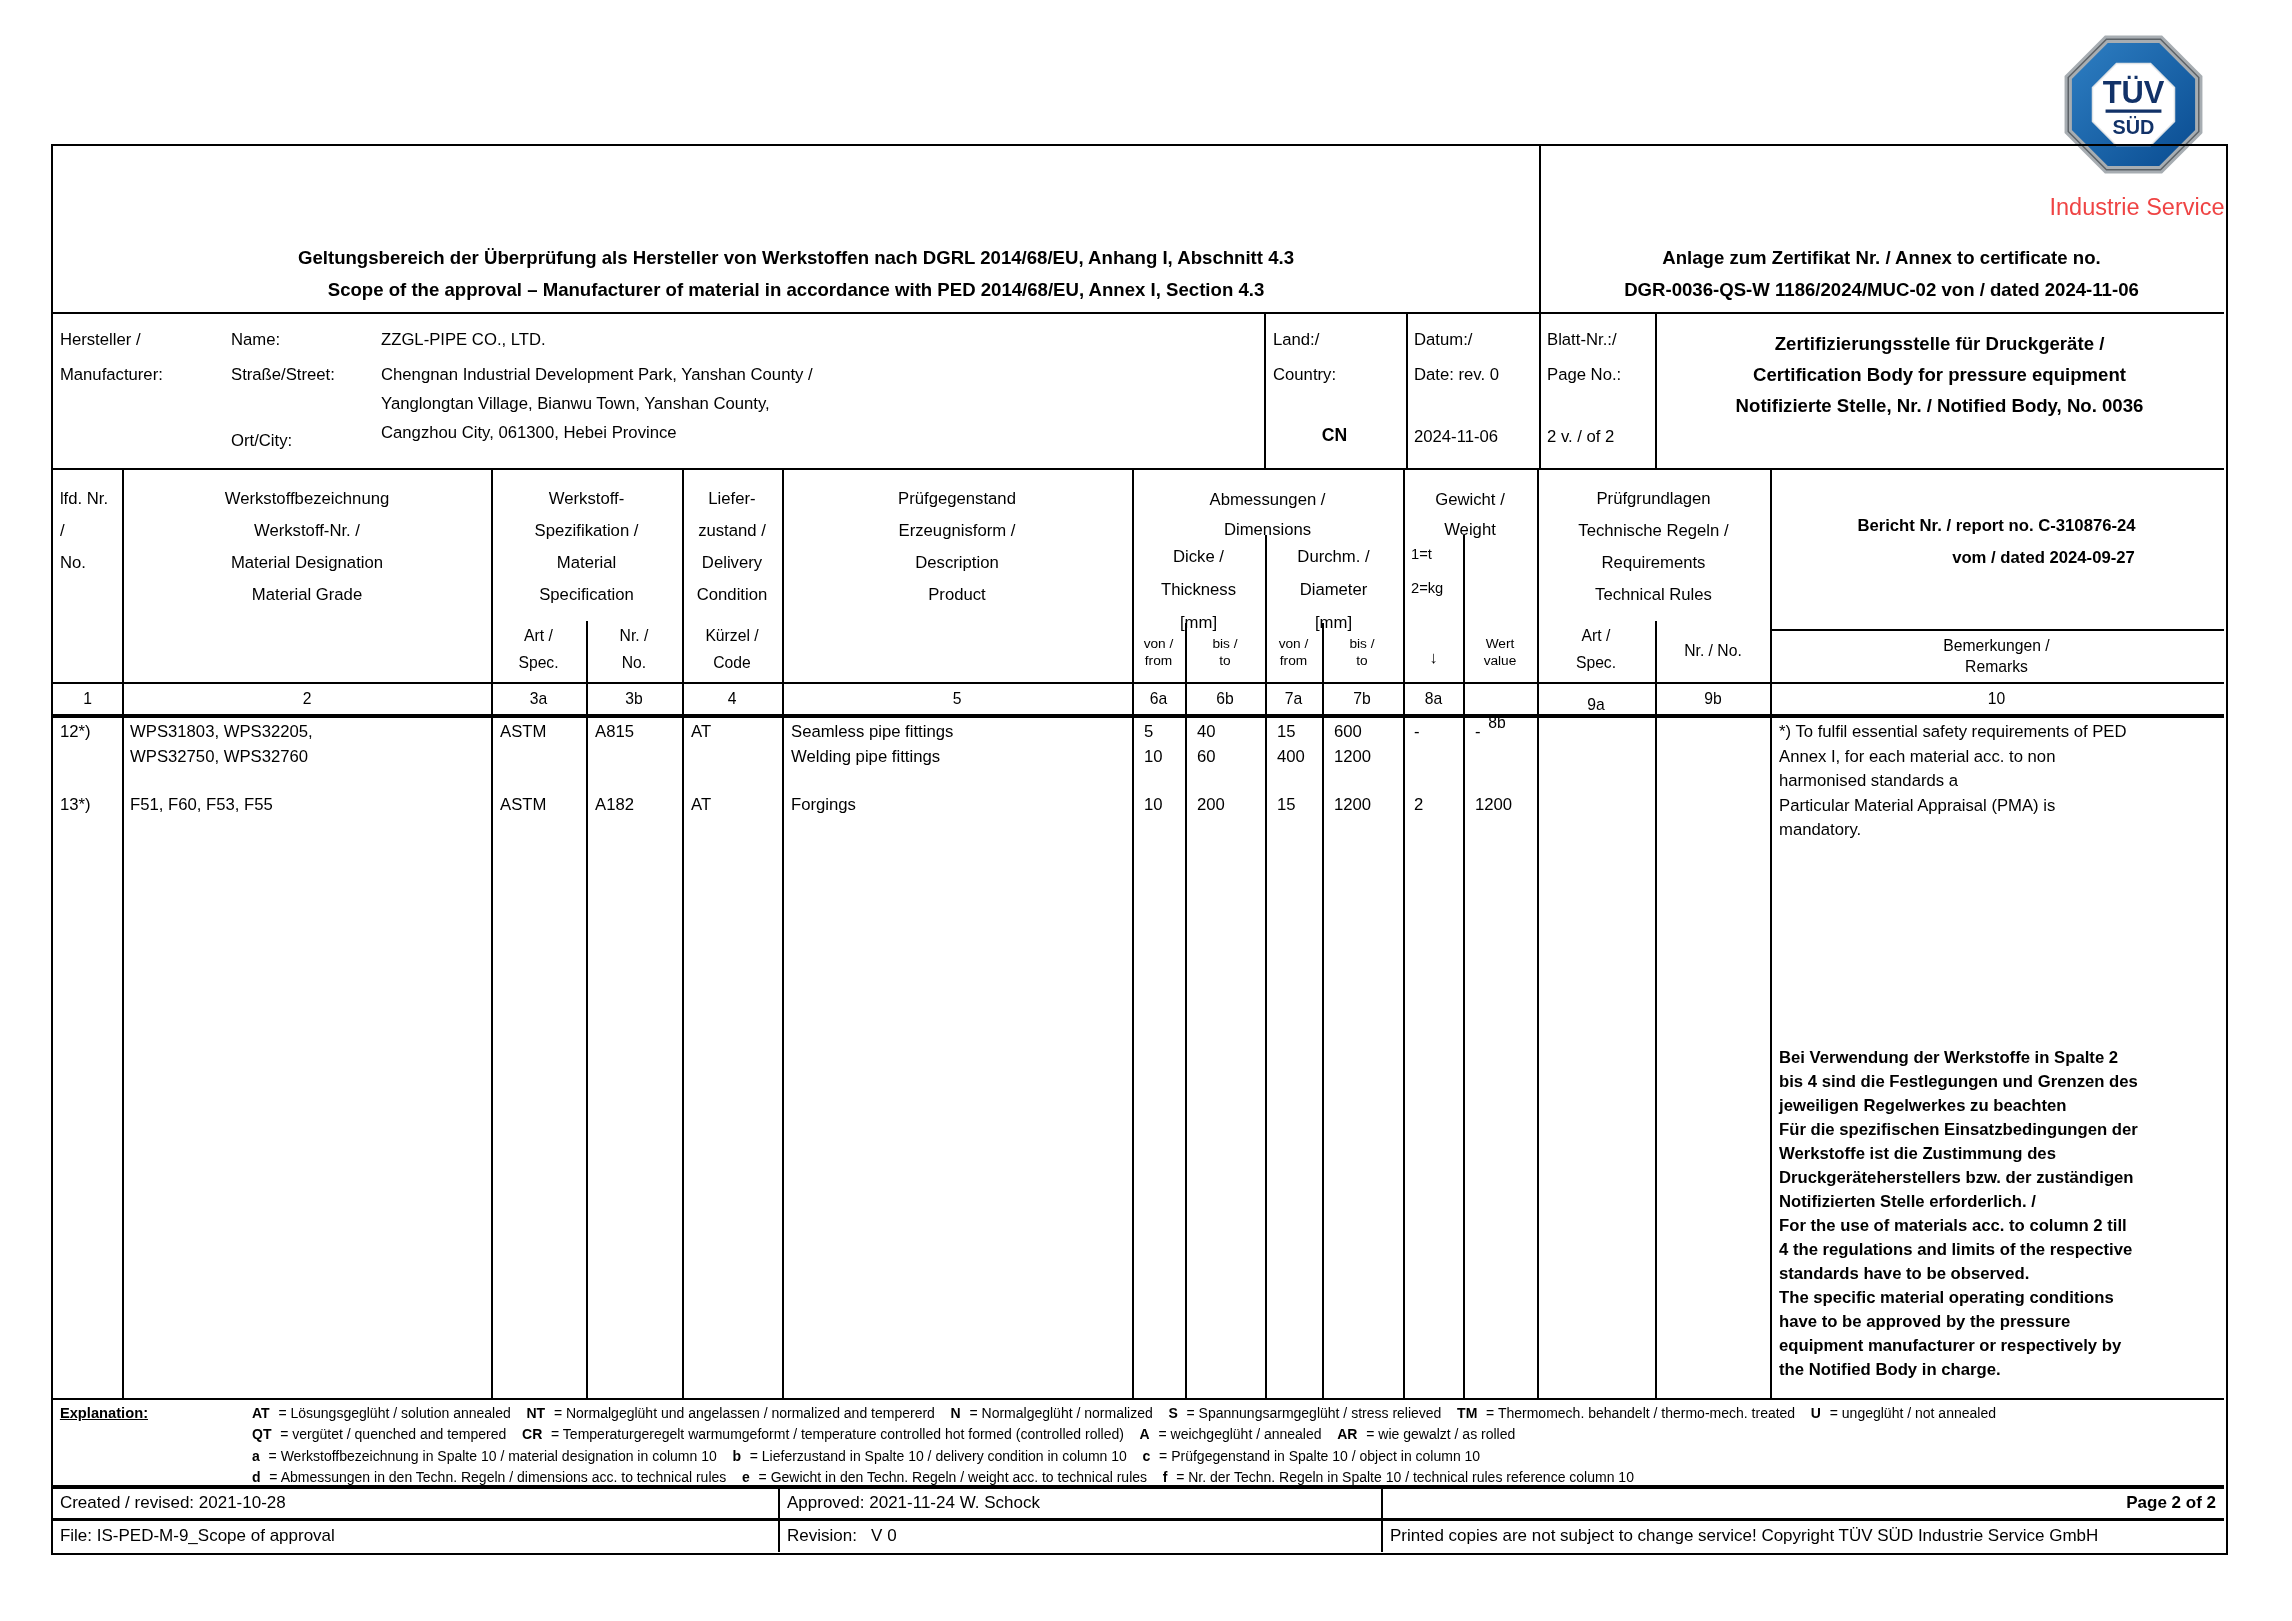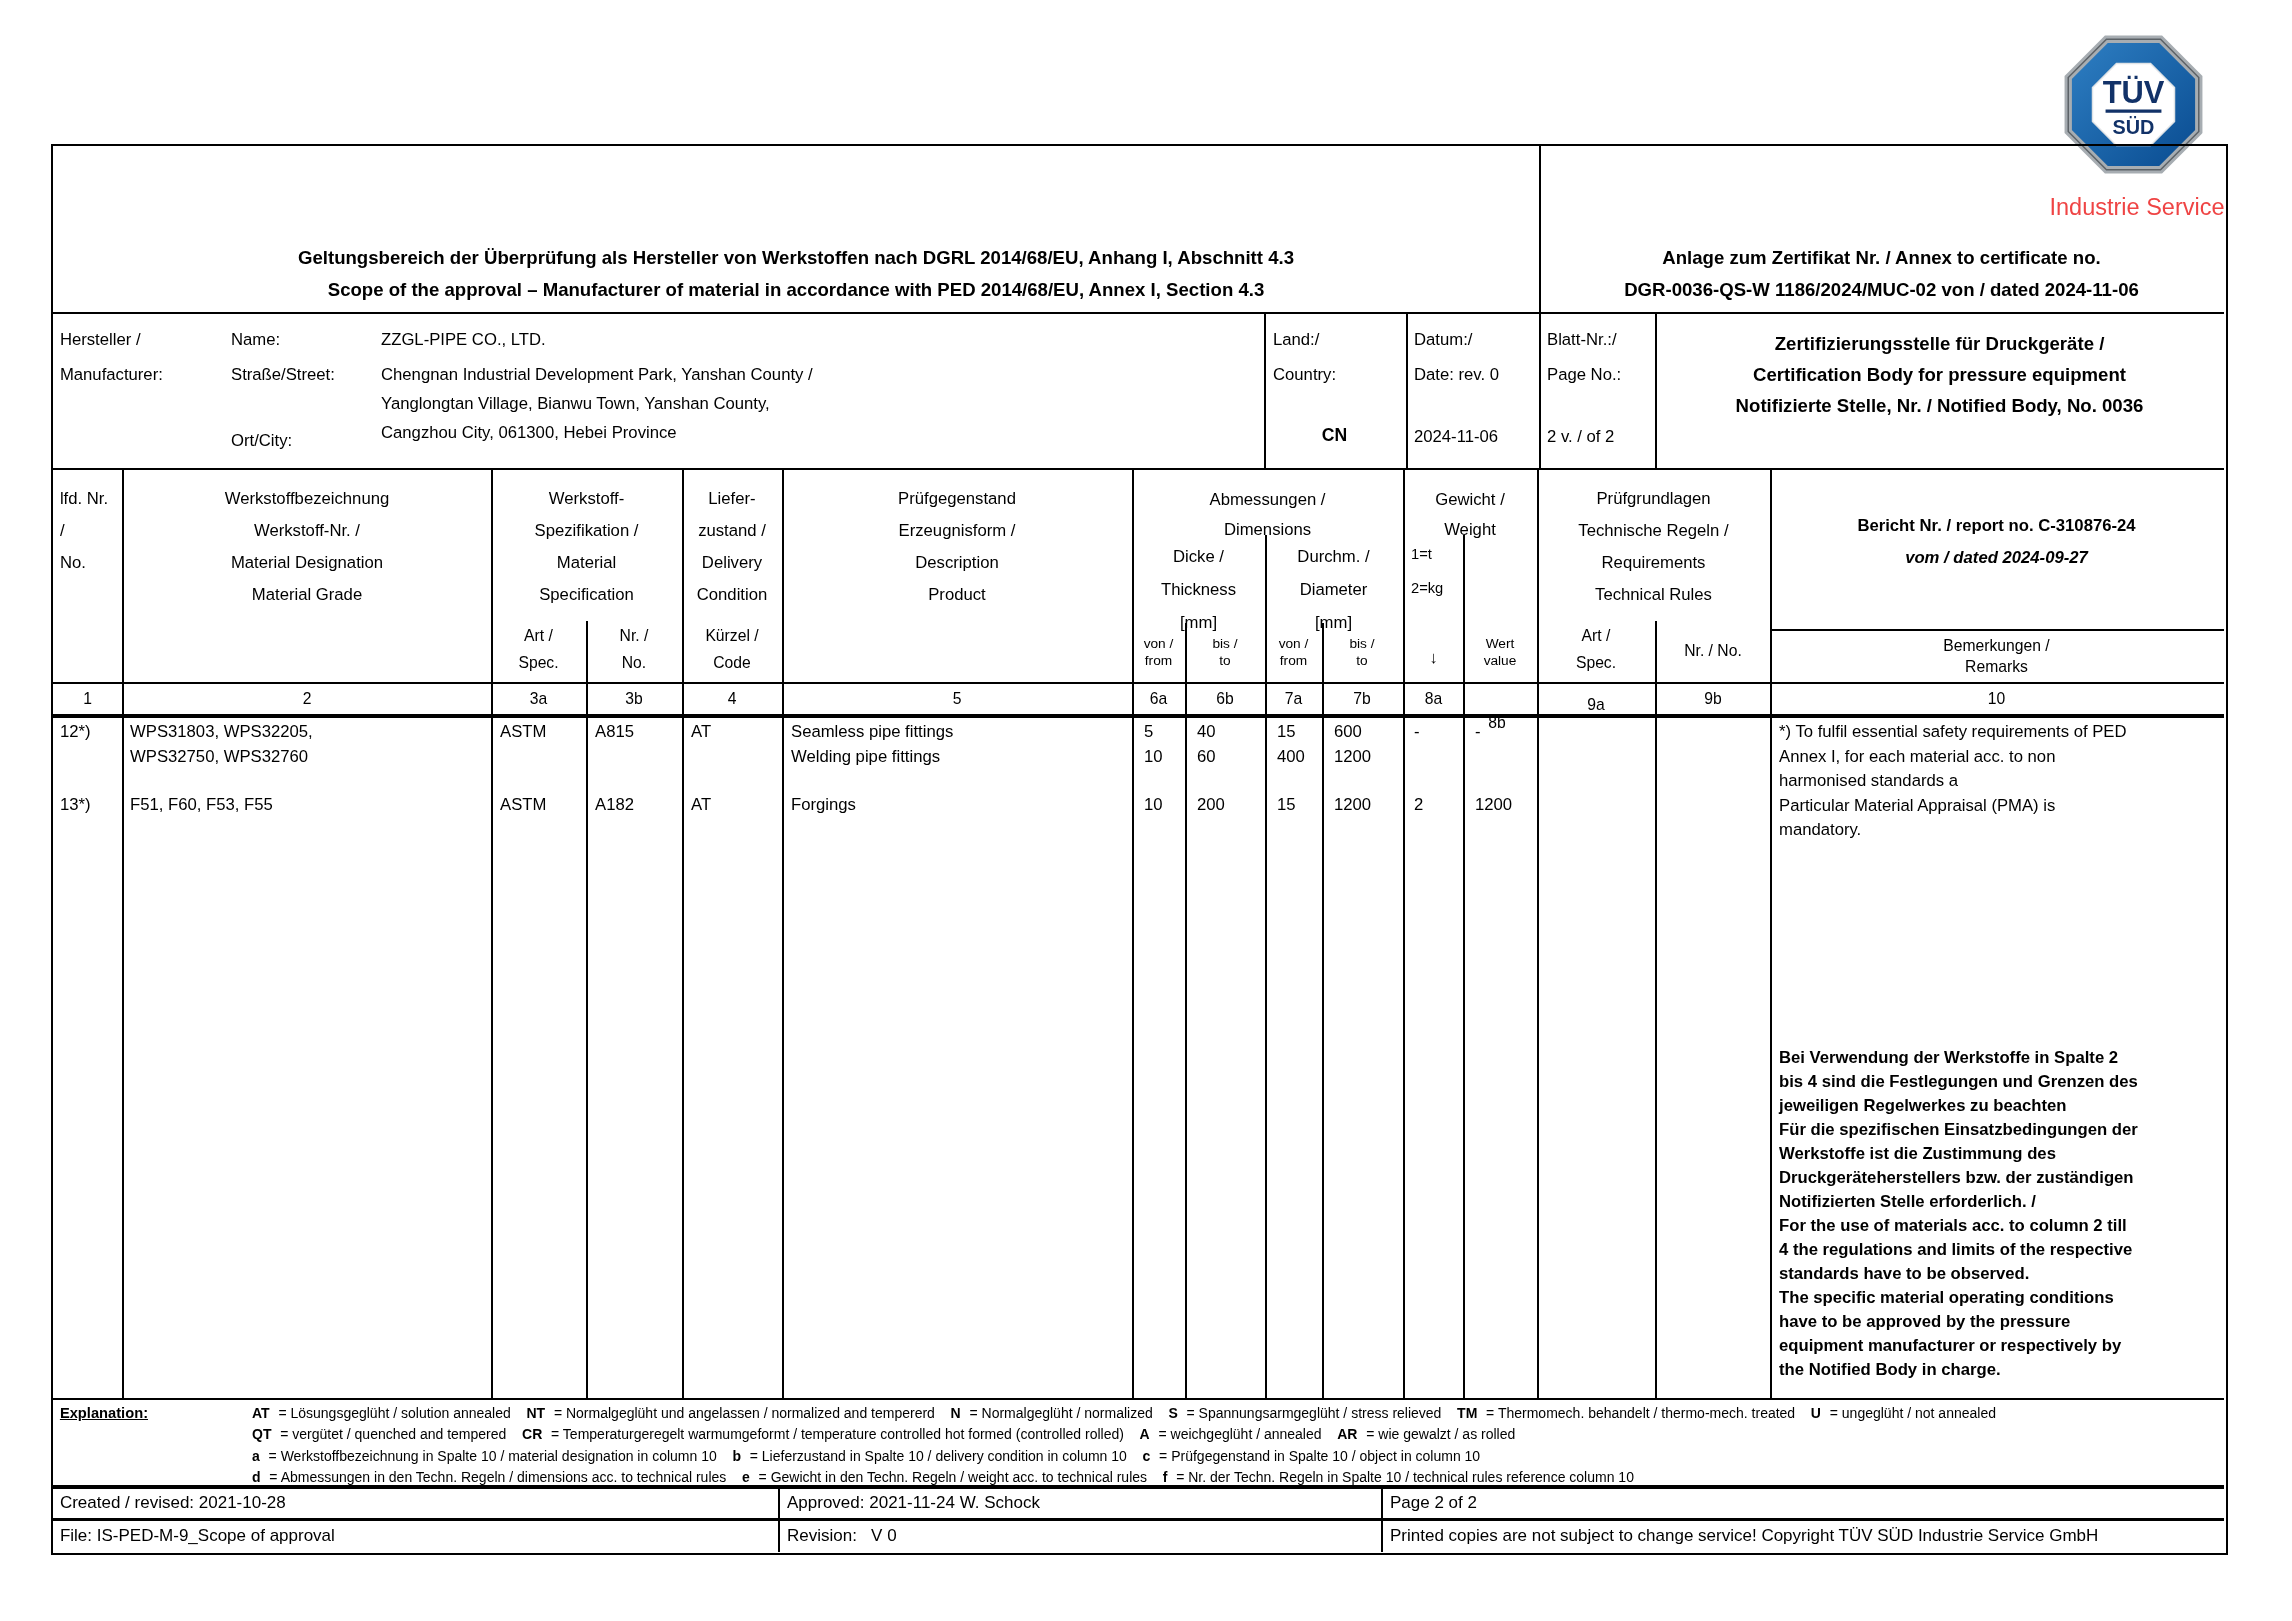--- a/index.html
+++ b/index.html
@@ -4,23 +4,23 @@
 <style>
   html,body{margin:0;padding:0;background:#ffffff;}
   .page{position:relative;width:2293px;height:1621px;background:#fff;overflow:hidden;
         font-family:"Liberation Sans",sans-serif;color:#000;}
   .abs{position:absolute;}
   .doc{position:absolute;left:51px;top:144px;width:2177px;height:1411px;
        border:2.9px solid #000;box-sizing:border-box;}
   .vl{position:absolute;width:2px;background:#000;}
   .hl{position:absolute;height:2px;background:#000;}
   .b{font-weight:bold;}
-  .i{font-style:italic;}
+  .i{padding-left:47px;}
   .c{text-align:center;}
-  .r{text-align:left;}
+  .r{text-align:right;font-weight:bold;}
   .pre{white-space:pre-line;}
   .hc{white-space:pre-line;line-height:32px;font-size:16.7px;text-align:center;}
   .hcl{white-space:pre-line;line-height:32px;font-size:16.7px;}
   .sub{font-size:13.7px;line-height:16.7px;text-align:center;white-space:pre-line;}
   .sub2{font-size:15.7px;line-height:26.5px;text-align:center;white-space:pre-line;}
   .num{font-size:15.7px;text-align:center;}
   .cell{font-size:16.7px;line-height:24.5px;white-space:pre-line;}
   .mfr{font-size:16.7px;}
   .title{font-size:18.6px;font-weight:bold;line-height:32px;text-align:center;}
   .exp-line{font-size:14px;white-space:nowrap;}

